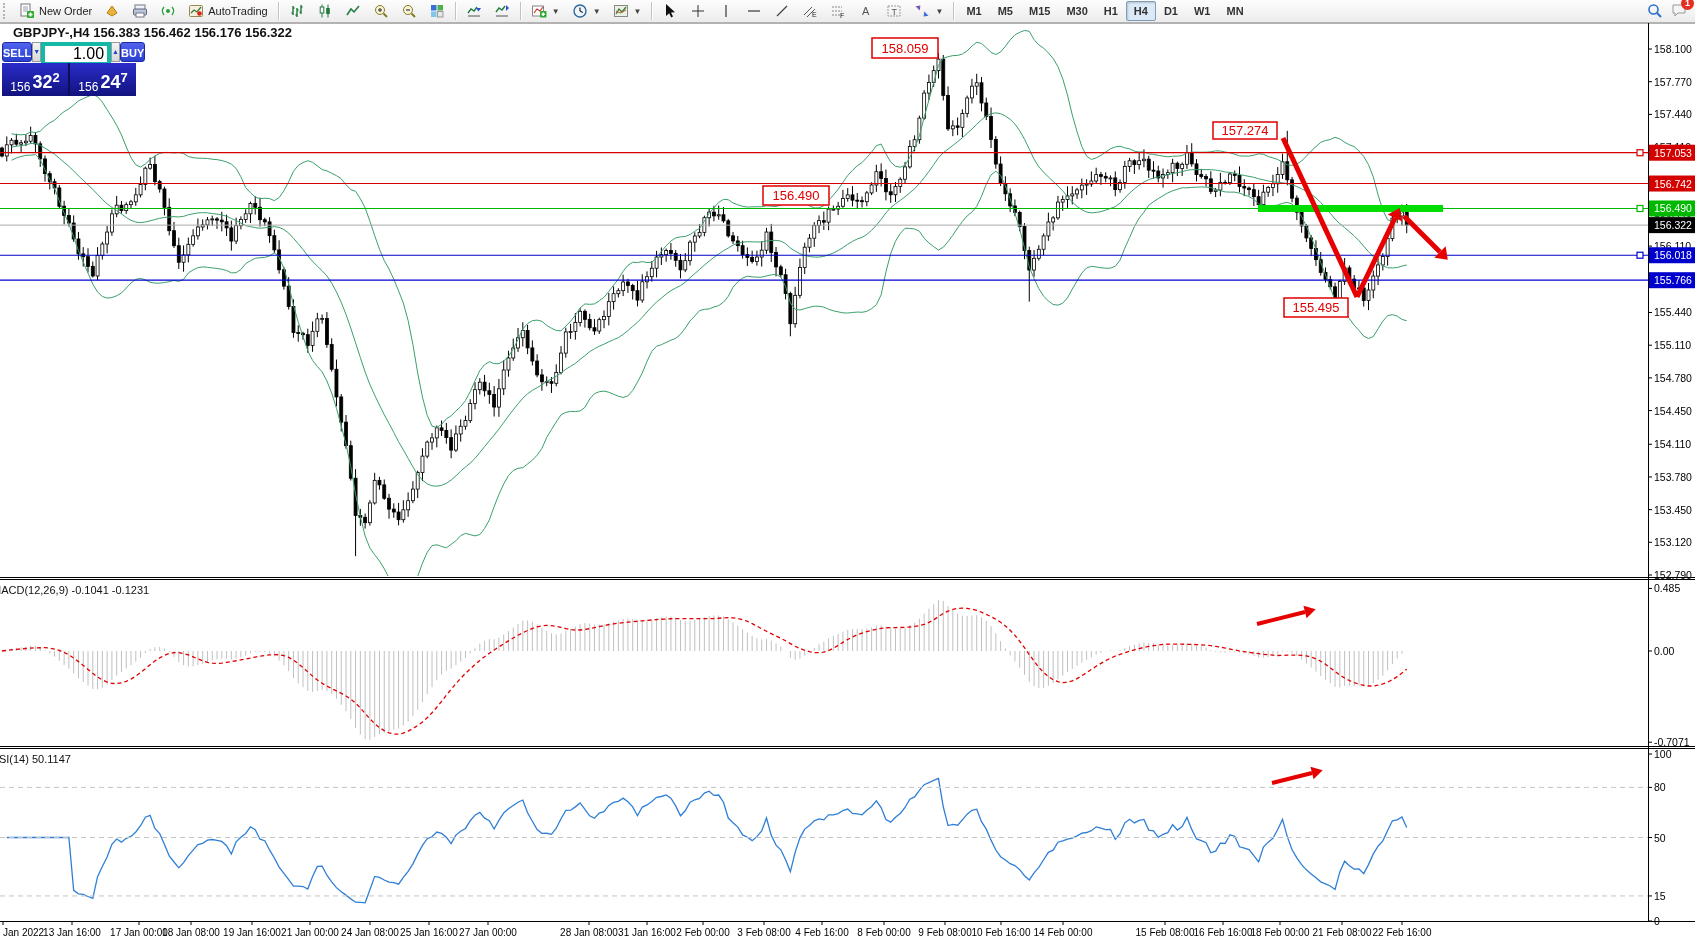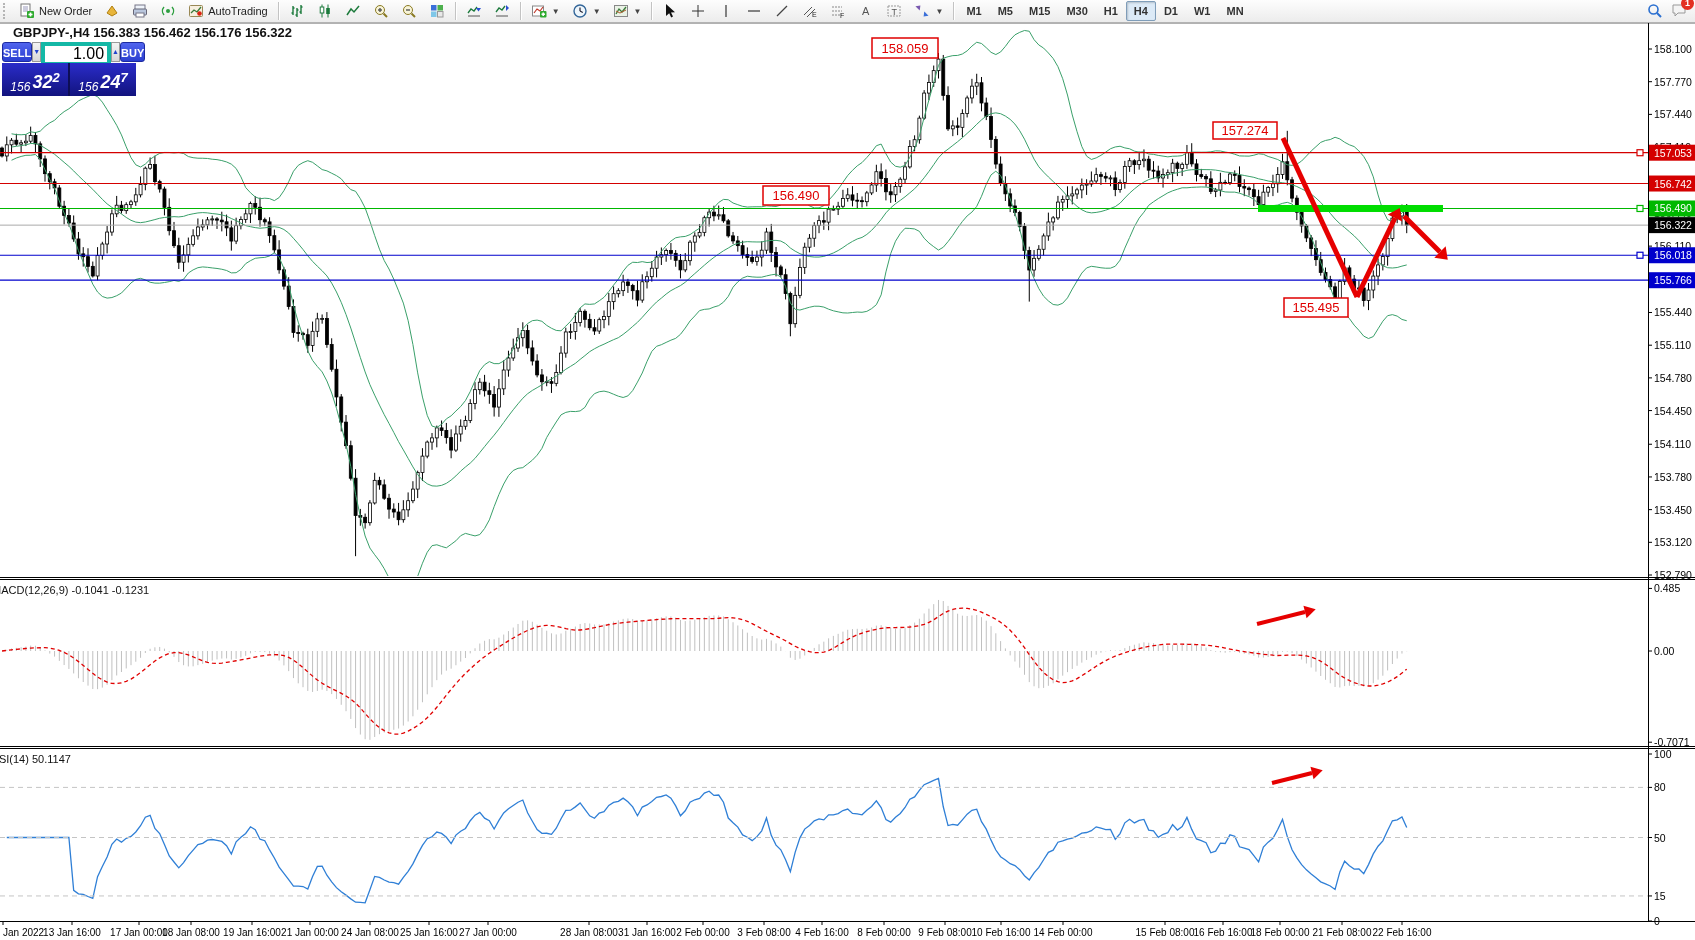--- a/index.html
+++ b/index.html
@@ -28,21 +28,21 @@
   
   #trade-panel{position:absolute;left:2px;top:20px;width:134px;}
   .tp-row1{display:flex;height:20px;}
   .tp-btn{color:#fff;font-size:11px;font-weight:bold;text-align:center;line-height:20px;
     background:linear-gradient(#5064ee,#2b3fd0);border:1px solid #1c2aa0;border-radius:3px;}
   #sell-btn{width:36px;}
   #buy-btn{width:40px;}
   .spin{width:13px;height:18px;background:linear-gradient(#f4f4f4,#d8d8d8);border:1px solid #9a9a9a;
     font-size:7px;color:#2244cc;text-align:center;line-height:18px;}
   #volume-input{width:56px;height:16px;border:4px solid #14b8a6;font-size:16px;text-align:right;padding:0 3px;font-family:"Liberation Sans",sans-serif;}
-  .tp-prices{display:flex;margin-top:1px;background:#0d0e55;font-style:italic;}
+  .tp-prices{display:flex;margin-top:1px;background:#0d0e55;}
   .tp-price{width:82px;height:31px;color:#fff;display:flex;align-items:flex-end;justify-content:center;
     background:linear-gradient(#2a2cc9,#12137e);padding-bottom:2px;}
   .tp-price .pfx{font-size:12px;margin-right:2px;line-height:14px;}
   .tp-price .big{font-size:18px;font-weight:bold;line-height:24px;}
   .tp-price .sup{font-size:13px;font-weight:bold;line-height:30px;align-self:flex-start;}
   #sell-price{border-right:2px solid #0d0e55;}
 </style>
 </head>
 <body>
 

